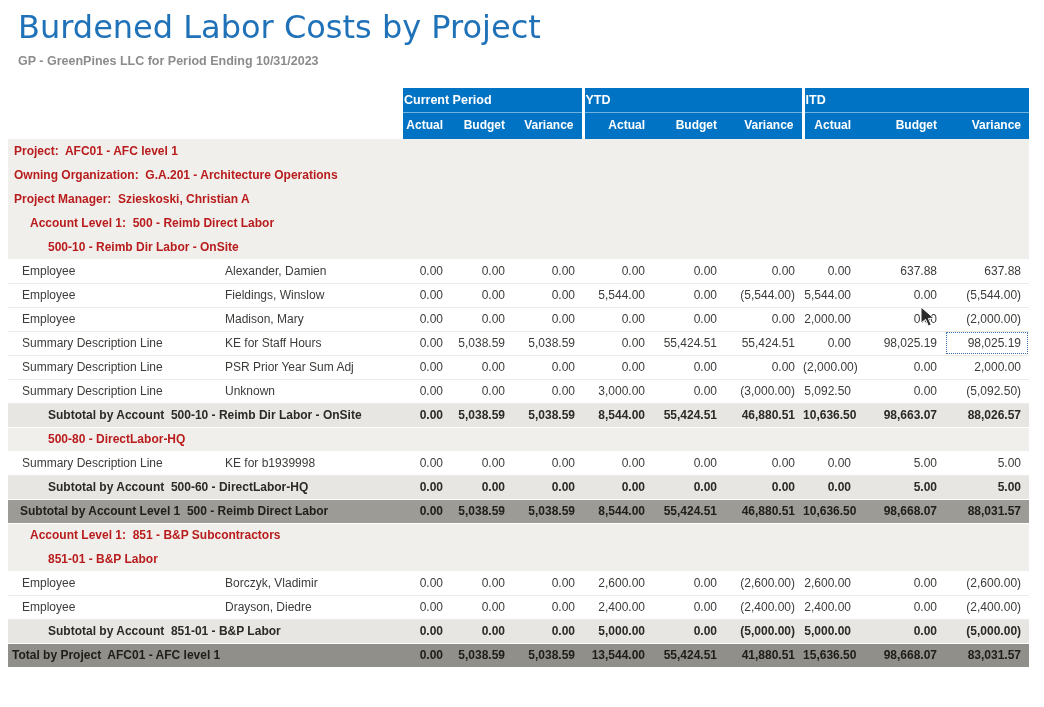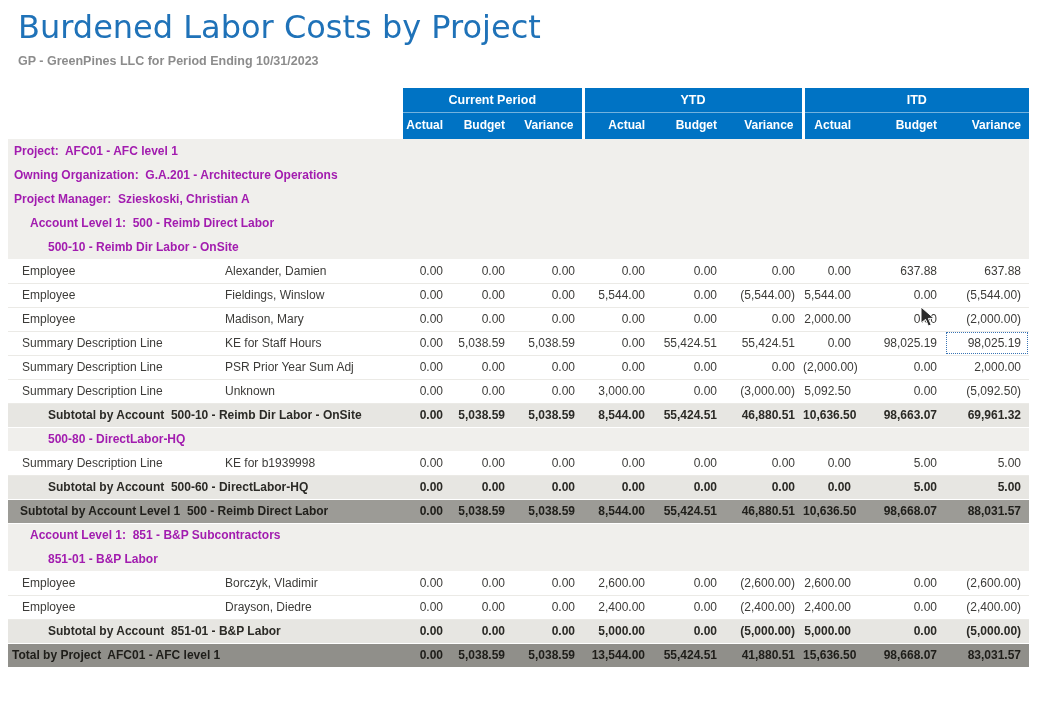--- a/index.html
+++ b/index.html
@@ -17,35 +17,35 @@
     font-size:32px;line-height:34px;color:var(--title);margin:10px 0 0 18px;
   }
   .subtitle{margin:10px 0 0 18px;font-size:12.5px;font-weight:700;color:var(--subtitle);}
   table.report{
     border-collapse:collapse;table-layout:fixed;width:1021px;margin:20px 0 0 8px;
     font-size:12px;
   }
   thead th{font-weight:700;color:var(--header-text);}
   th.spacer{background:transparent;}
   tr.group-row th.grp{
-    background:var(--header-bg);font-size:12.5px;text-align:center;height:22px;
+    background:var(--header-bg);font-size:12.5px;text-align:left;height:22px;
     border-bottom:1px solid rgba(255,255,255,.45);
   }
   tr.sub-row th.num{
     background:var(--header-bg);text-align:right;padding:0 8px 2px 0;height:24px;font-size:12px;
   }
   th.gap{border-left:3px solid #fff;}
   tbody tr{height:24px;}
   tbody td{padding:0;vertical-align:middle;overflow:hidden;white-space:nowrap;}
   td.cell-num{text-align:right;padding-right:8px;}
   td.cell-category{padding-left:14px;}
   td.cell-name{padding-left:2px;}
   td.cell-info,td.cell-section,td.cell-sublabel{white-space:pre;}
   tr.row-info,tr.row-section-level1,tr.row-section-account{
-    background:var(--section-bg);font-weight:700;color:#a21caf;
+    background:var(--section-bg);font-weight:700;color:#b91c1c;
   }
   tr.row-info td{padding-left:6px;}
   tr.row-section-level1 td{padding-left:22px;}
   tr.row-section-account td{padding-left:40px;}
   tr.row-detail{background:#FFFFFF;border-bottom:1px solid #EBEAE6;}
   tr.row-subtotal-account{
     background:var(--subtotal-bg);font-weight:700;color:#2B2A26;border-bottom:1px solid #fff;
   }
   tr.row-subtotal-account td.cell-sublabel{padding-left:40px;}
   tr.row-subtotal-level1{
@@ -196,21 +196,21 @@
         <tr class="row-subtotal-account">
           <td class="cell-sublabel" colspan="2">Subtotal by Account  500-10 - Reimb Dir Labor - OnSite</td>
           <td class="cell-num">0.00</td>
           <td class="cell-num">5,038.59</td>
           <td class="cell-num">5,038.59</td>
           <td class="cell-num">8,544.00</td>
           <td class="cell-num">55,424.51</td>
           <td class="cell-num">46,880.51</td>
           <td class="cell-num">10,636.50</td>
           <td class="cell-num">98,663.07</td>
-          <td class="cell-num">69,961.32</td>
+          <td class="cell-num">88,026.57</td>
         </tr>
         <tr class="row-section-account">
           <td class="cell-section" colspan="11">500-80 - DirectLabor-HQ</td>
         </tr>
         <tr class="row-detail">
           <td class="cell-category">Summary Description Line</td>
           <td class="cell-name">KE for b1939998</td>
           <td class="cell-num">0.00</td>
           <td class="cell-num">0.00</td>
           <td class="cell-num">0.00</td>

